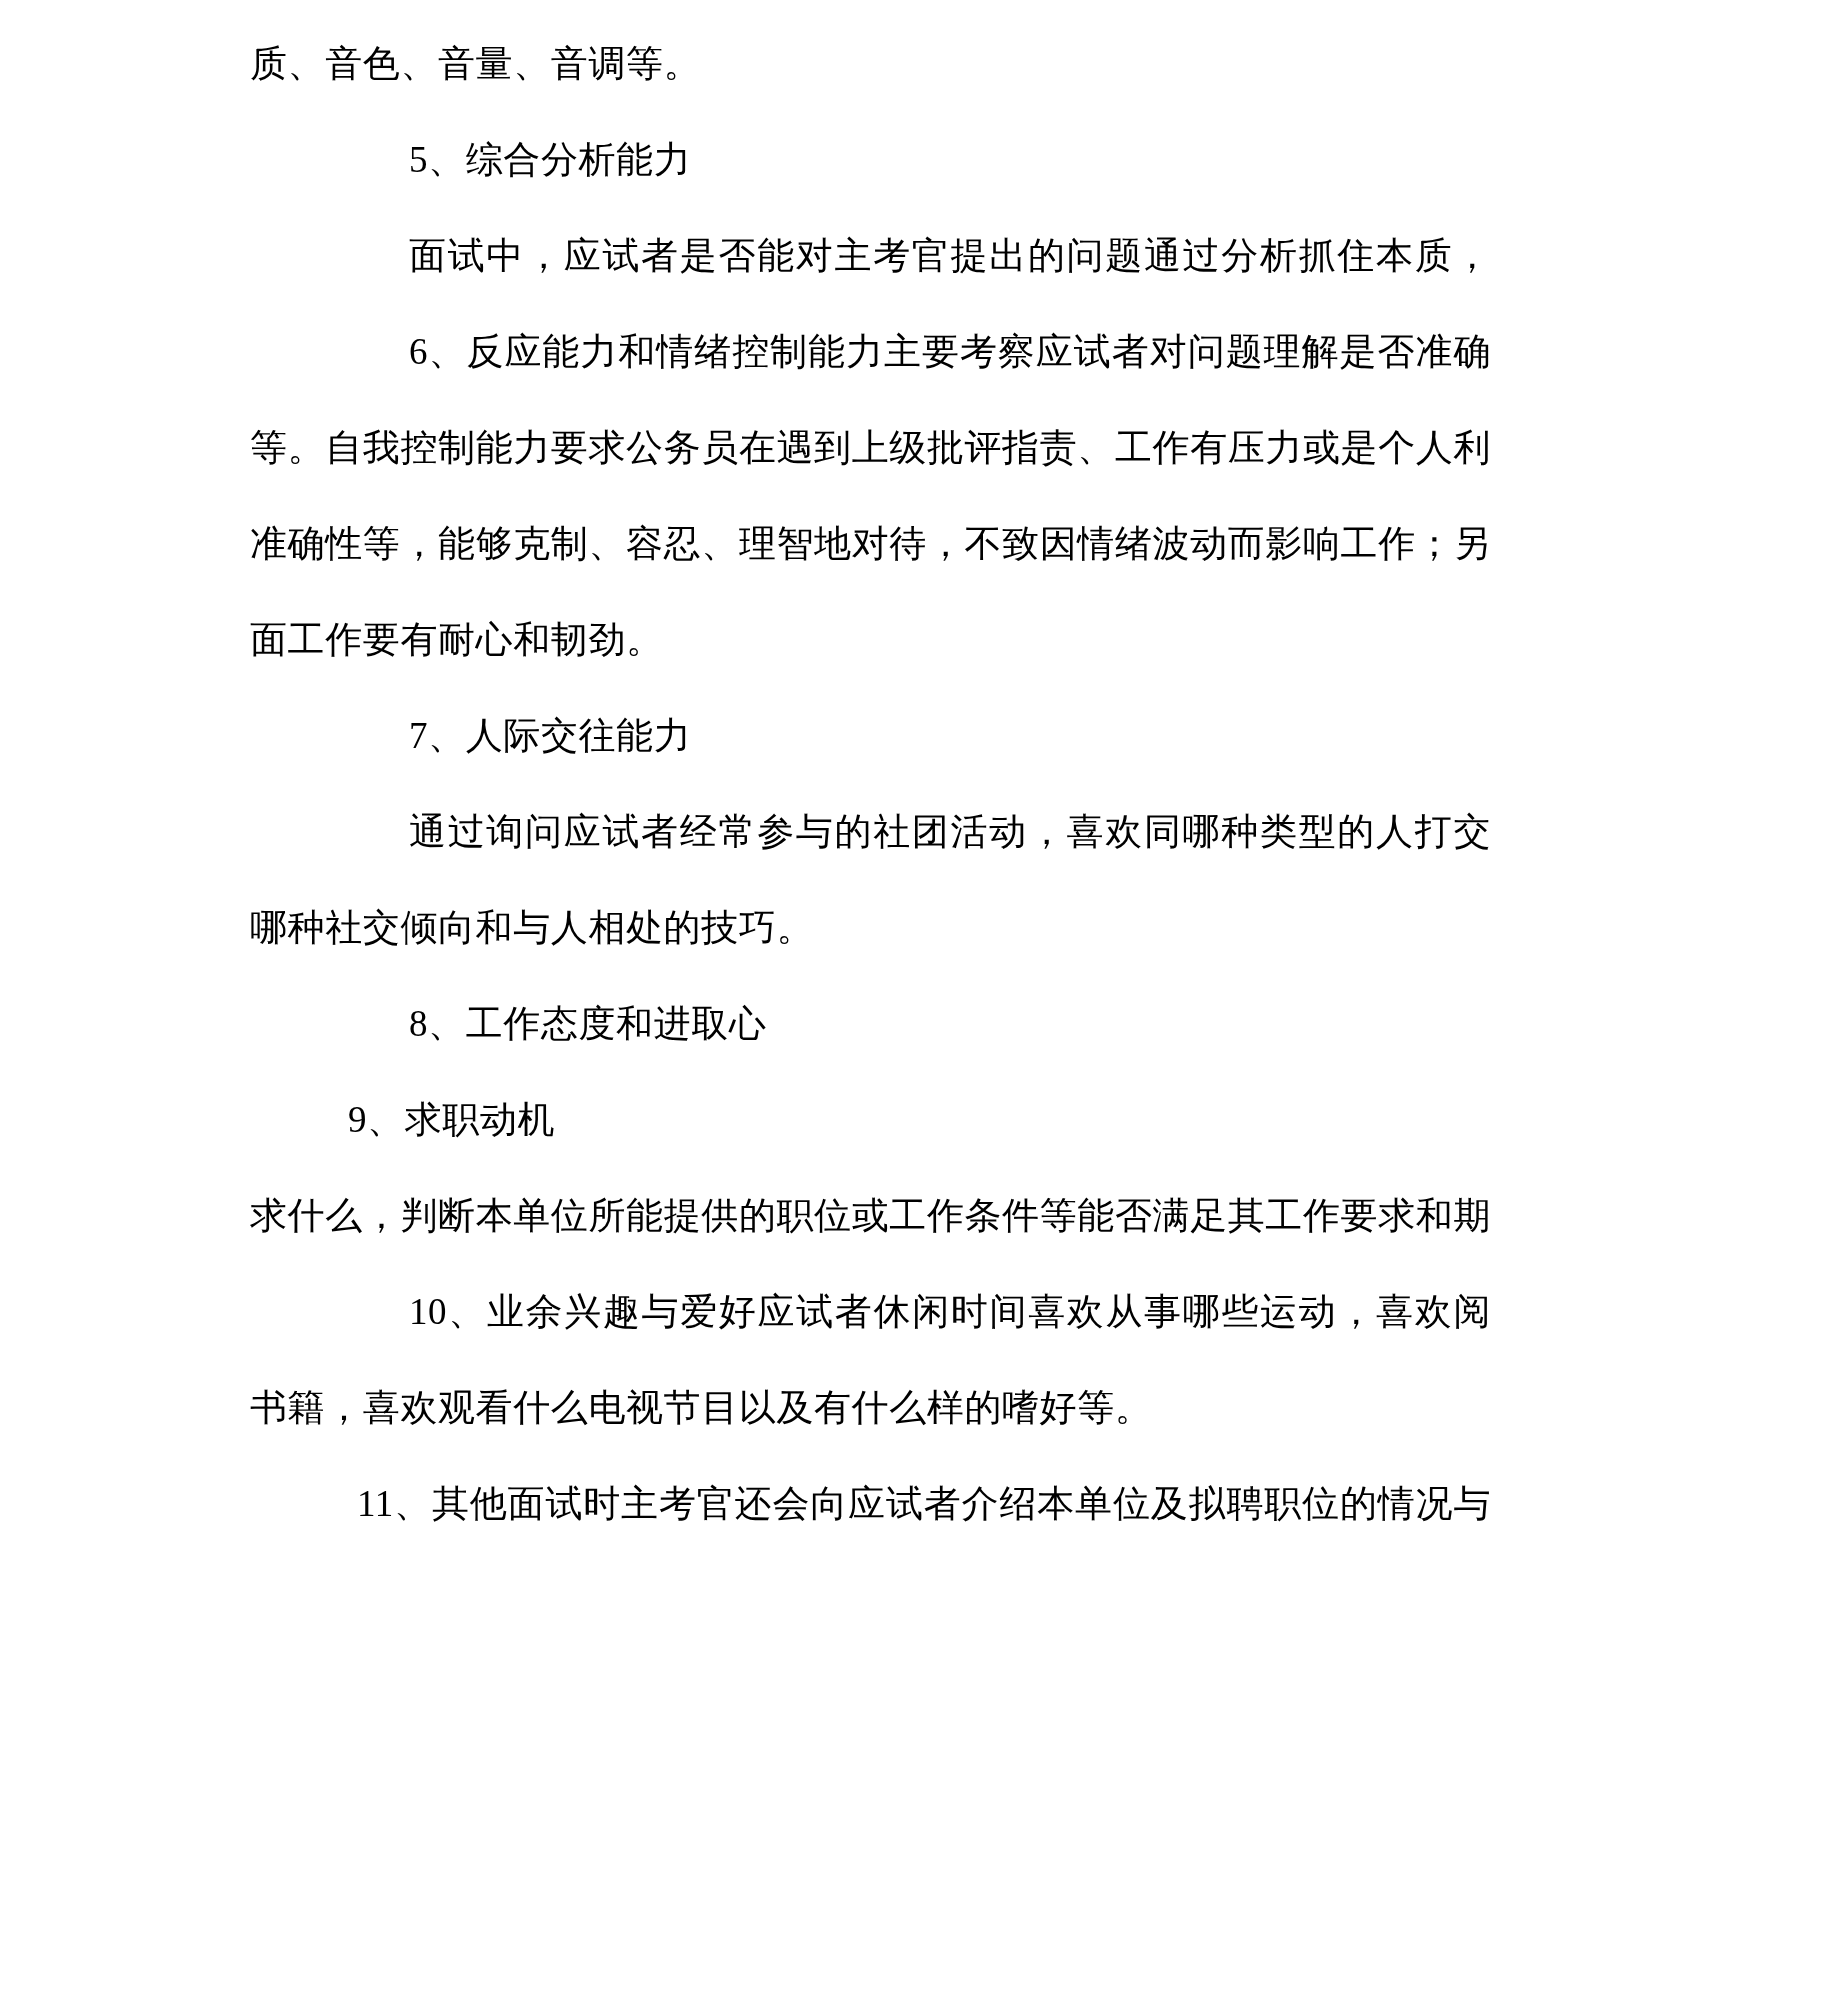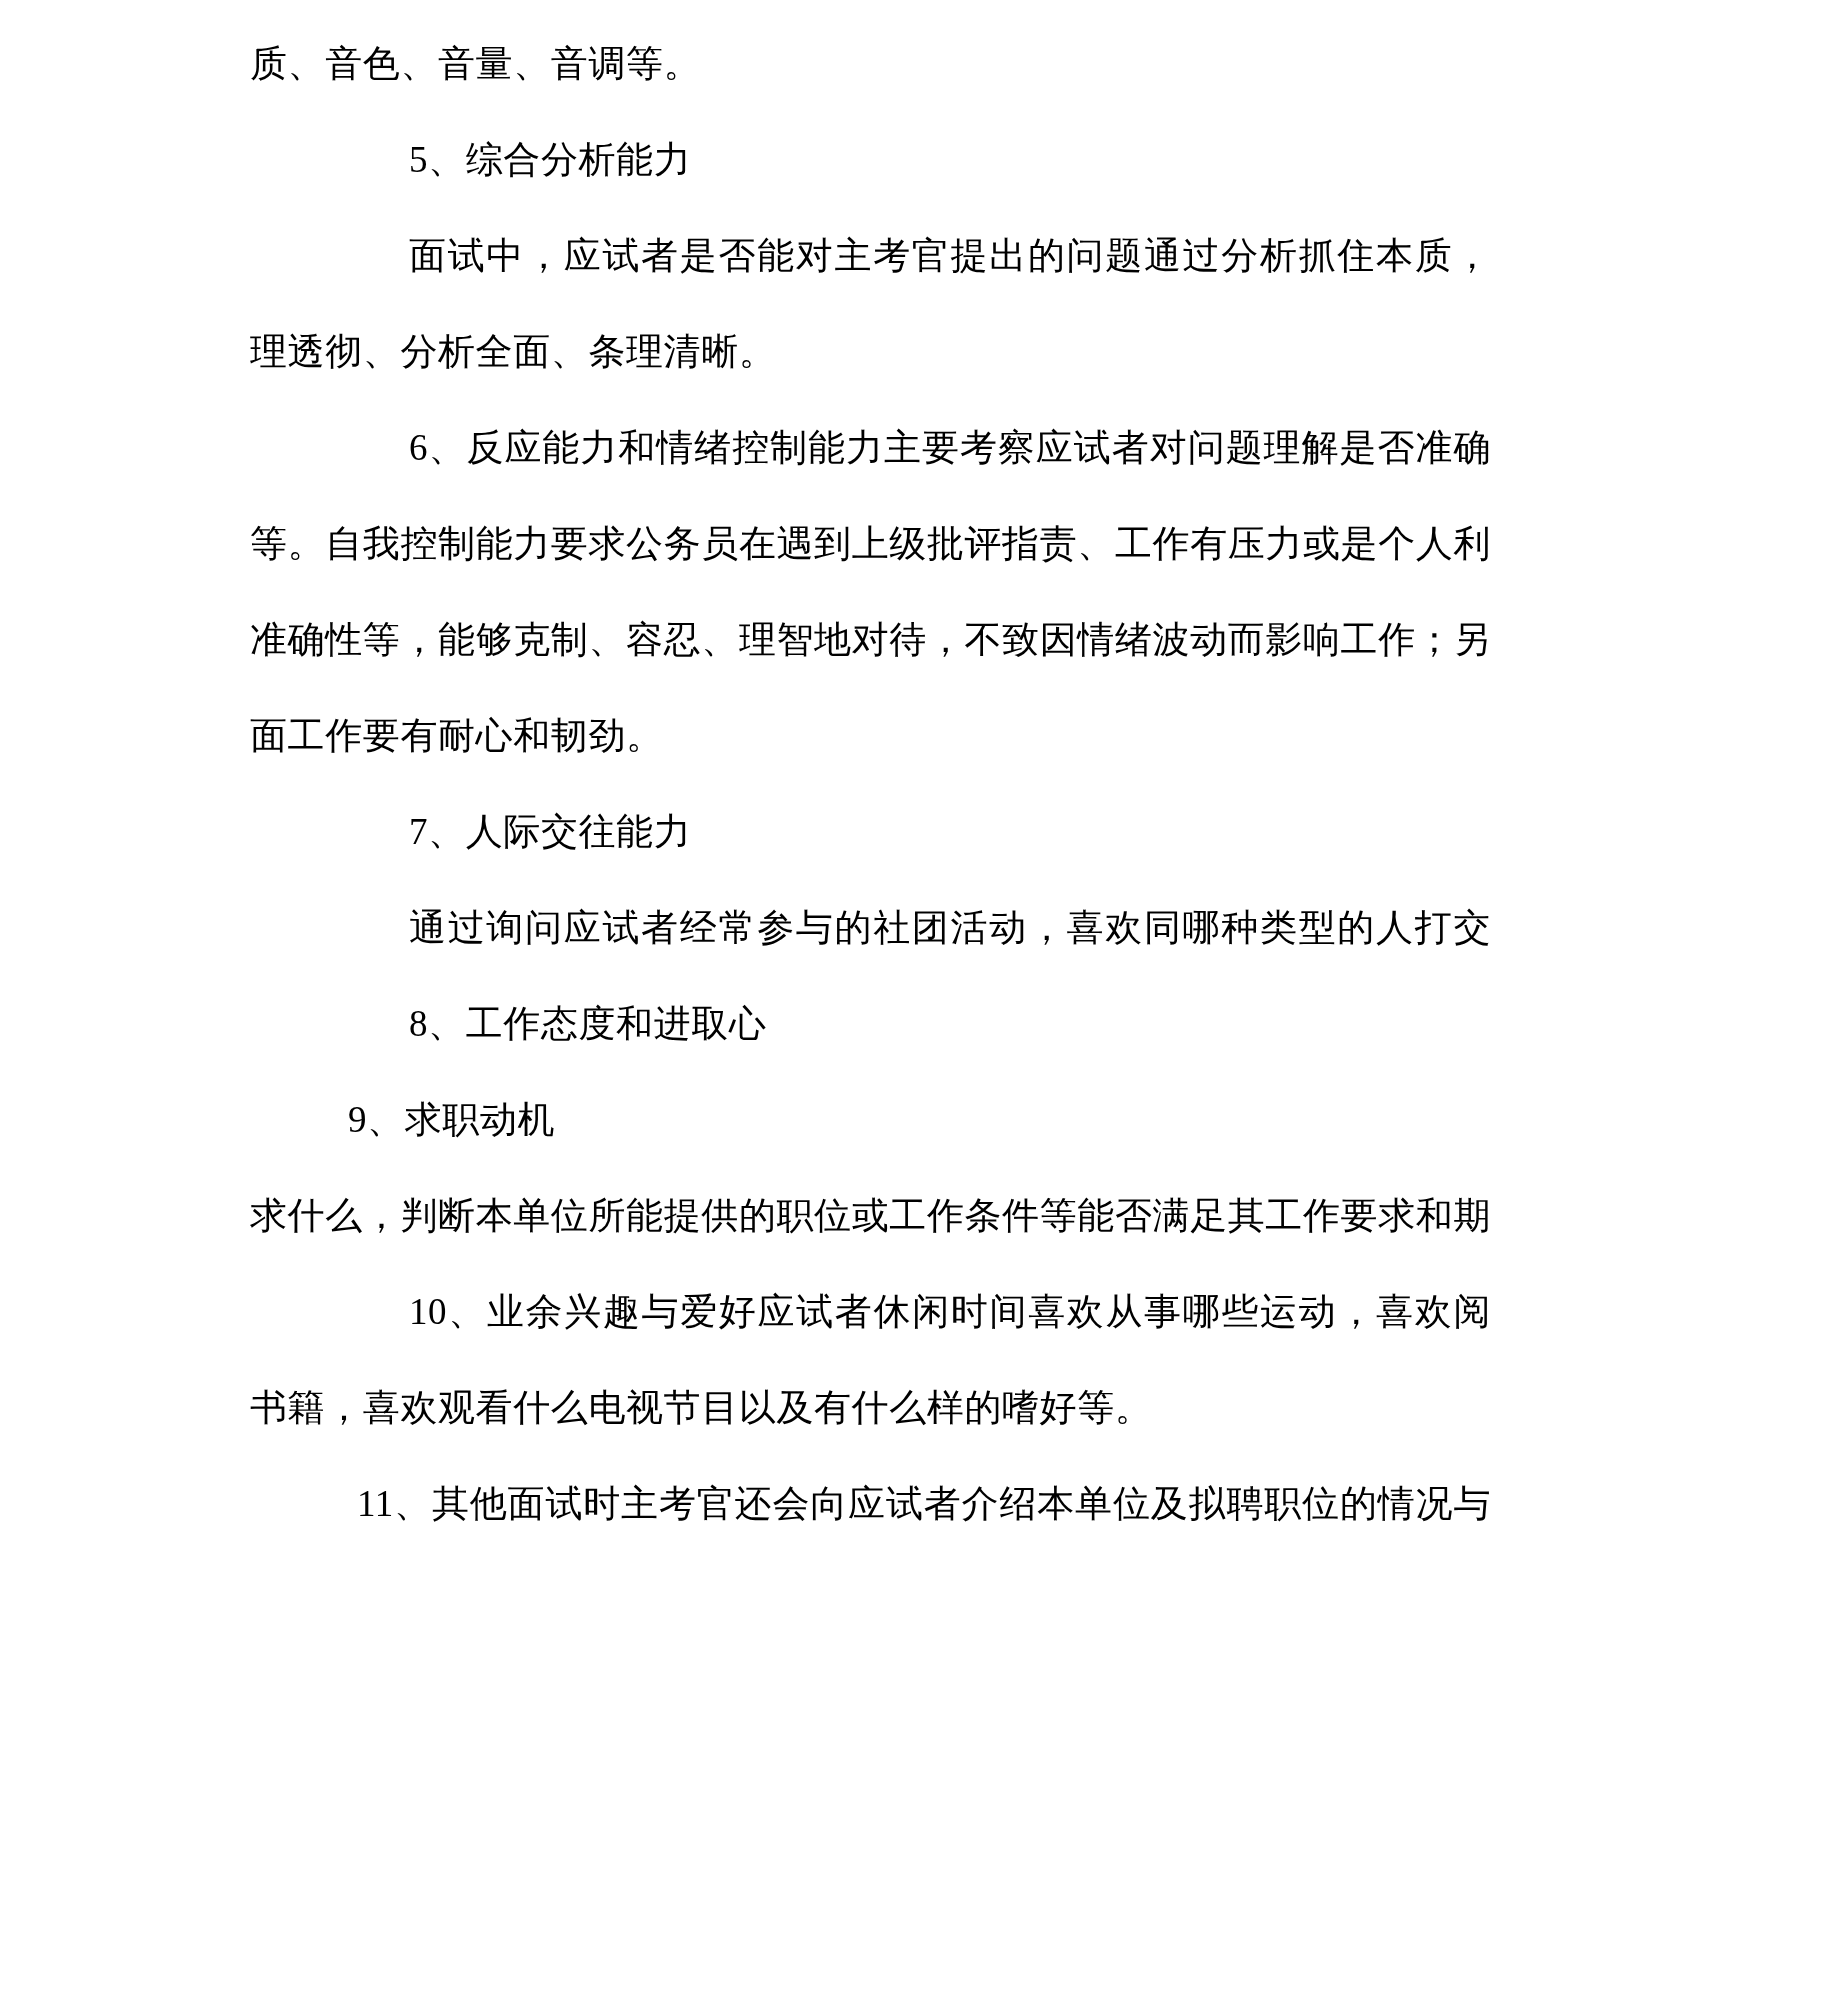--- a/index.html
+++ b/index.html
@@ -41,27 +41,27 @@
   .ind-sm { padding-left: 98px; }
 </style>
 </head>
 <body>
 
 <div class="page">
   <div class="content">
     <div class="line">质、音色、音量、音调等。</div>
     <div class="line ind-lg">5、综合分析能力</div>
     <div class="line ind-lg justify">面试中，应试者是否能对主考官提出的问题通过分析抓住本质，并且说</div>
-    <div class="line">理透彻、分析全面、条理清晰。</div>
     <div class="line ind-lg justify">6、反应能力和情绪控制能力主要考察应试者对问题理解是否准确贴切，</div>
     <div class="line justify">等。自我控制能力要求公务员在遇到上级批评指责、工作有压力或是个人利益受</div>
     <div class="line justify">准确性等，能够克制、容忍、理智地对待，不致因情绪波动而影响工作；另一方</div>
     <div class="line">面工作要有耐心和韧劲。</div>
     <div class="line ind-lg">7、人际交往能力</div>
     <div class="line ind-lg justify">通过询问应试者经常参与的社团活动，喜欢同哪种类型的人打交道，有</div>
+    <div class="line">哪种社交倾向和与人相处的技巧。</div>
     <div class="line ind-lg">8、工作态度和进取心</div>
     <div class="line ind-sm">9、求职动机</div>
     <div class="line justify">求什么，判断本单位所能提供的职位或工作条件等能否满足其工作要求和期望。</div>
     <div class="line ind-lg justify">10、业余兴趣与爱好应试者休闲时间喜欢从事哪些运动，喜欢阅读哪些</div>
     <div class="line">书籍，喜欢观看什么电视节目以及有什么样的嗜好等。</div>
     <div class="line ind-md justify">11、其他面试时主考官还会向应试者介绍本单位及拟聘职位的情况与要求</div>
   </div>
 </div>
 
 

